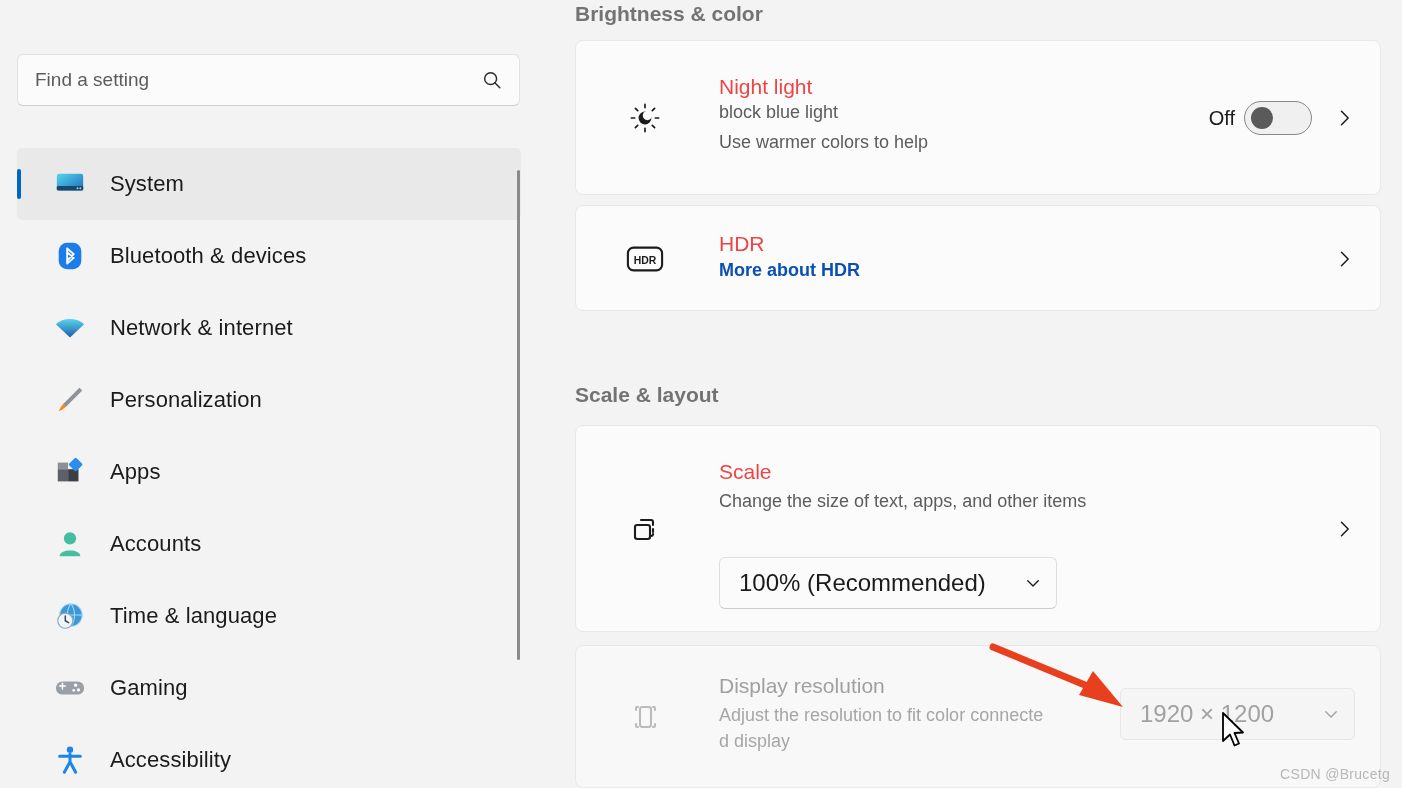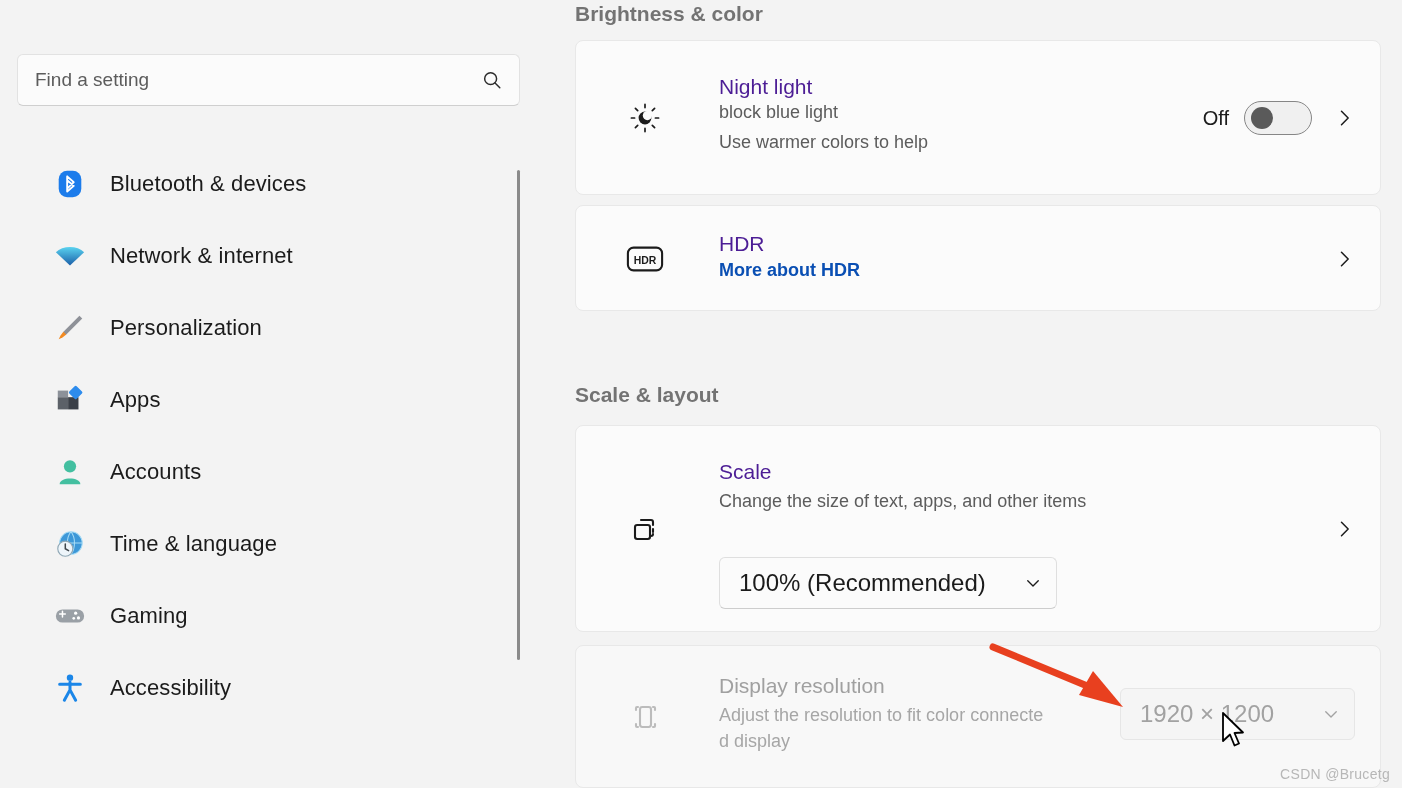--- a/index.html
+++ b/index.html
@@ -140,21 +140,21 @@
   .card-icon {
     position: absolute;
     left: 50px;
     width: 38px; height: 38px;
     display: flex; align-items: center; justify-content: center;
     color: #1b1b1b;
   }
   .card-body { position: absolute; left: 143px; }
   .card-title {
     font-size: 21px;
-    color: #4c1d95;
+    color: #ef4444;
     line-height: 1.1;
   }
   .card-sub {
     font-size: 18px;
     color: #5c5c5c;
     line-height: 1.35;
     margin-top: 6px;
   }
   .card.disabled .card-title { color: #a0a0a0; }
   .card.disabled .card-sub   { color: #a6a6a6; }
@@ -173,21 +173,21 @@
     position: absolute;
     right: 26px;
     width: 20px; height: 20px;
     color: #1b1b1b;
   }
 
   
   .toggle-group {
     position: absolute;
     right: 68px;
-    display: flex; align-items: center; gap: 15px;
+    display: flex; align-items: center; gap: 9px;
   }
   .toggle-label { font-size: 20px; color: #1b1b1b; }
   .toggle {
     width: 68px; height: 34px;
     border: 1px solid #868686;
     border-radius: 17px;
     background: #f0f0f0;
     position: relative;
     cursor: pointer;
   }
@@ -277,20 +277,37 @@
           <svg viewBox="0 0 24 24" width="22" height="22" fill="none" stroke="currentColor" stroke-width="1.6">
             <circle cx="10.5" cy="10.5" r="6.5"></circle>
             <line x1="15.3" y1="15.3" x2="20.5" y2="20.5" stroke-linecap="round"></line>
           </svg>
         </span>
       </div>
     </div>
 
     <nav class="nav">
 
+      <div class="nav-item selected">
+        <span class="nav-icon">
+          <svg viewBox="0 0 34 34" width="32" height="32">
+            <defs>
+                <linearGradient id="gMon" x1="0" y1="0" x2="1" y2="1">
+              <stop offset="0" stop-color="#56d5ef"></stop>
+                  <stop offset="1" stop-color="#1c6fb8"></stop>
+            </linearGradient>
+              </defs>
+            <rect x="3" y="6" width="28" height="18" rx="2.5" fill="url(#gMon)"></rect>
+            <rect x="3" y="19" width="28" height="5" rx="1.5" fill="#17496f"></rect>
+            <circle cx="25" cy="21.5" r="1" fill="#9fd6ee"></circle>
+            <circle cx="28" cy="21.5" r="1" fill="#9fd6ee"></circle>
+          </svg>
+        </span>
+        <span class="nav-label">System</span>
+      </div>
 
       <div class="nav-item">
         <span class="nav-icon">
           <svg viewBox="0 0 34 34" width="32" height="32">
             <rect x="5" y="3" width="24" height="28" rx="9" fill="#1c7ceb"></rect>
             <path d="M14 9 L21 15 L14 22 M14 9 V25 L21 19 L14 13" fill="none" stroke="#ffffff" stroke-width="2" stroke-linejoin="round" stroke-linecap="round"></path>
           </svg>
         </span>
         <span class="nav-label">Bluetooth &amp; devices</span>
       </div>

